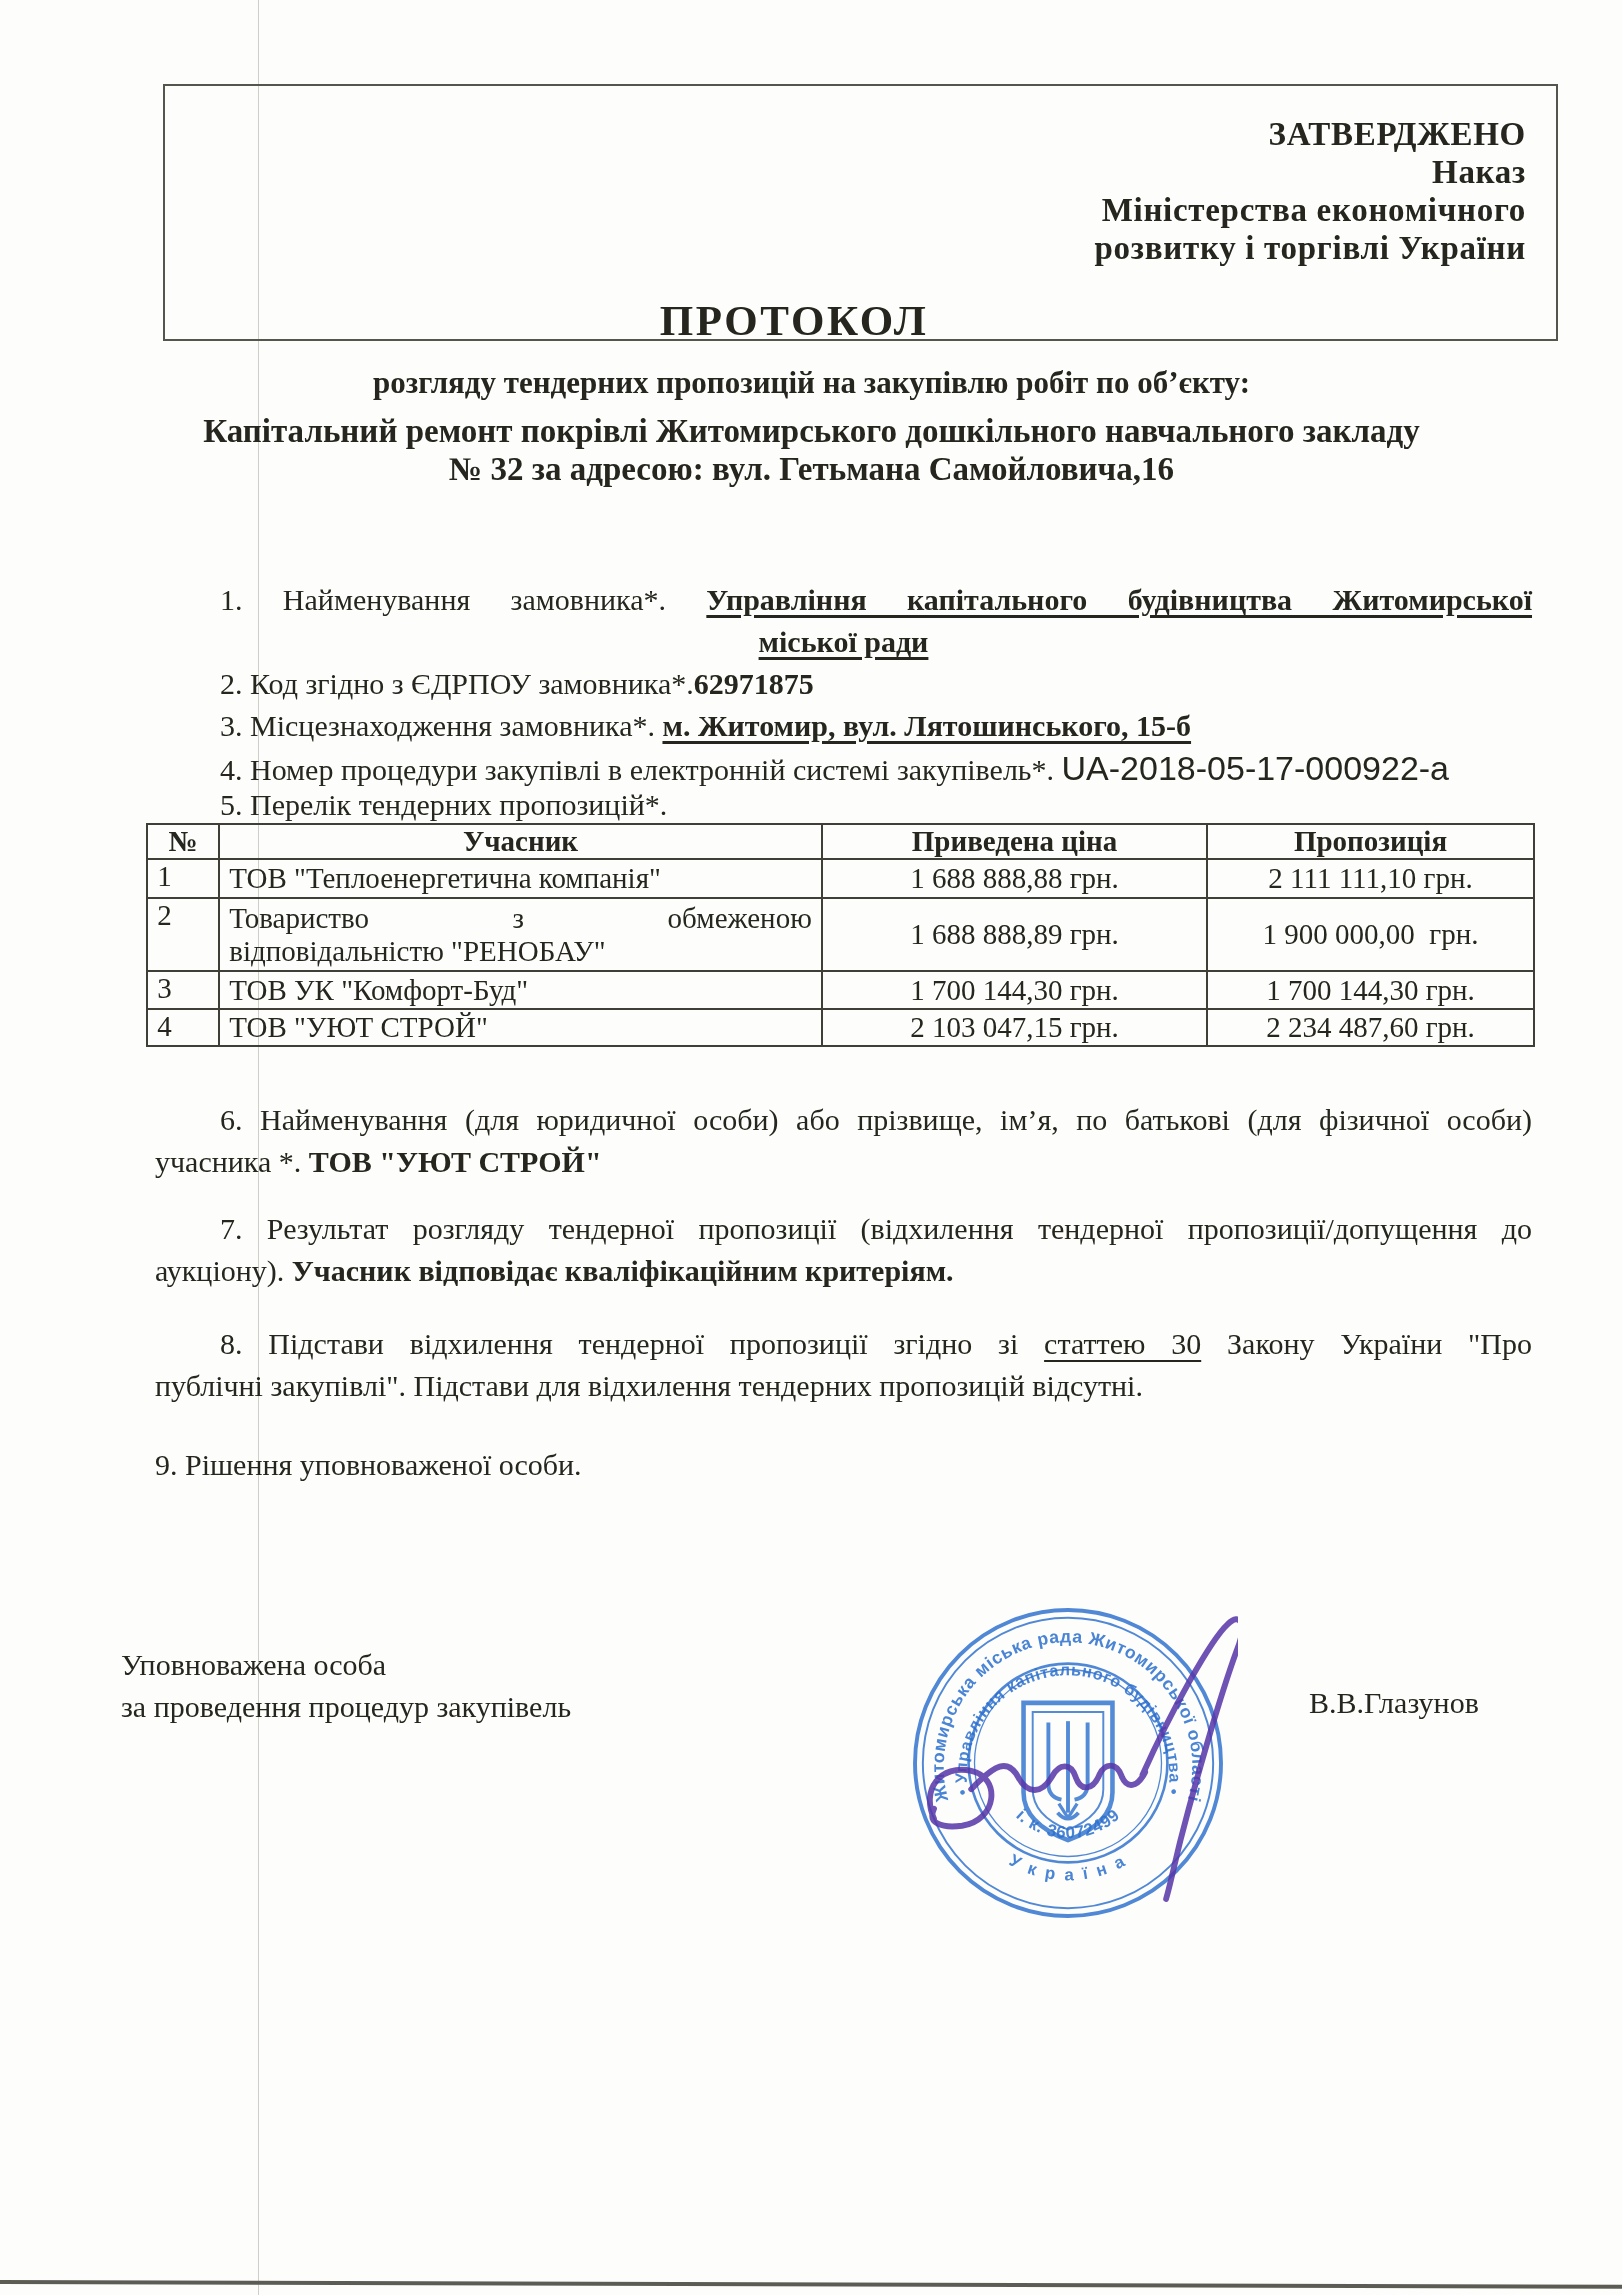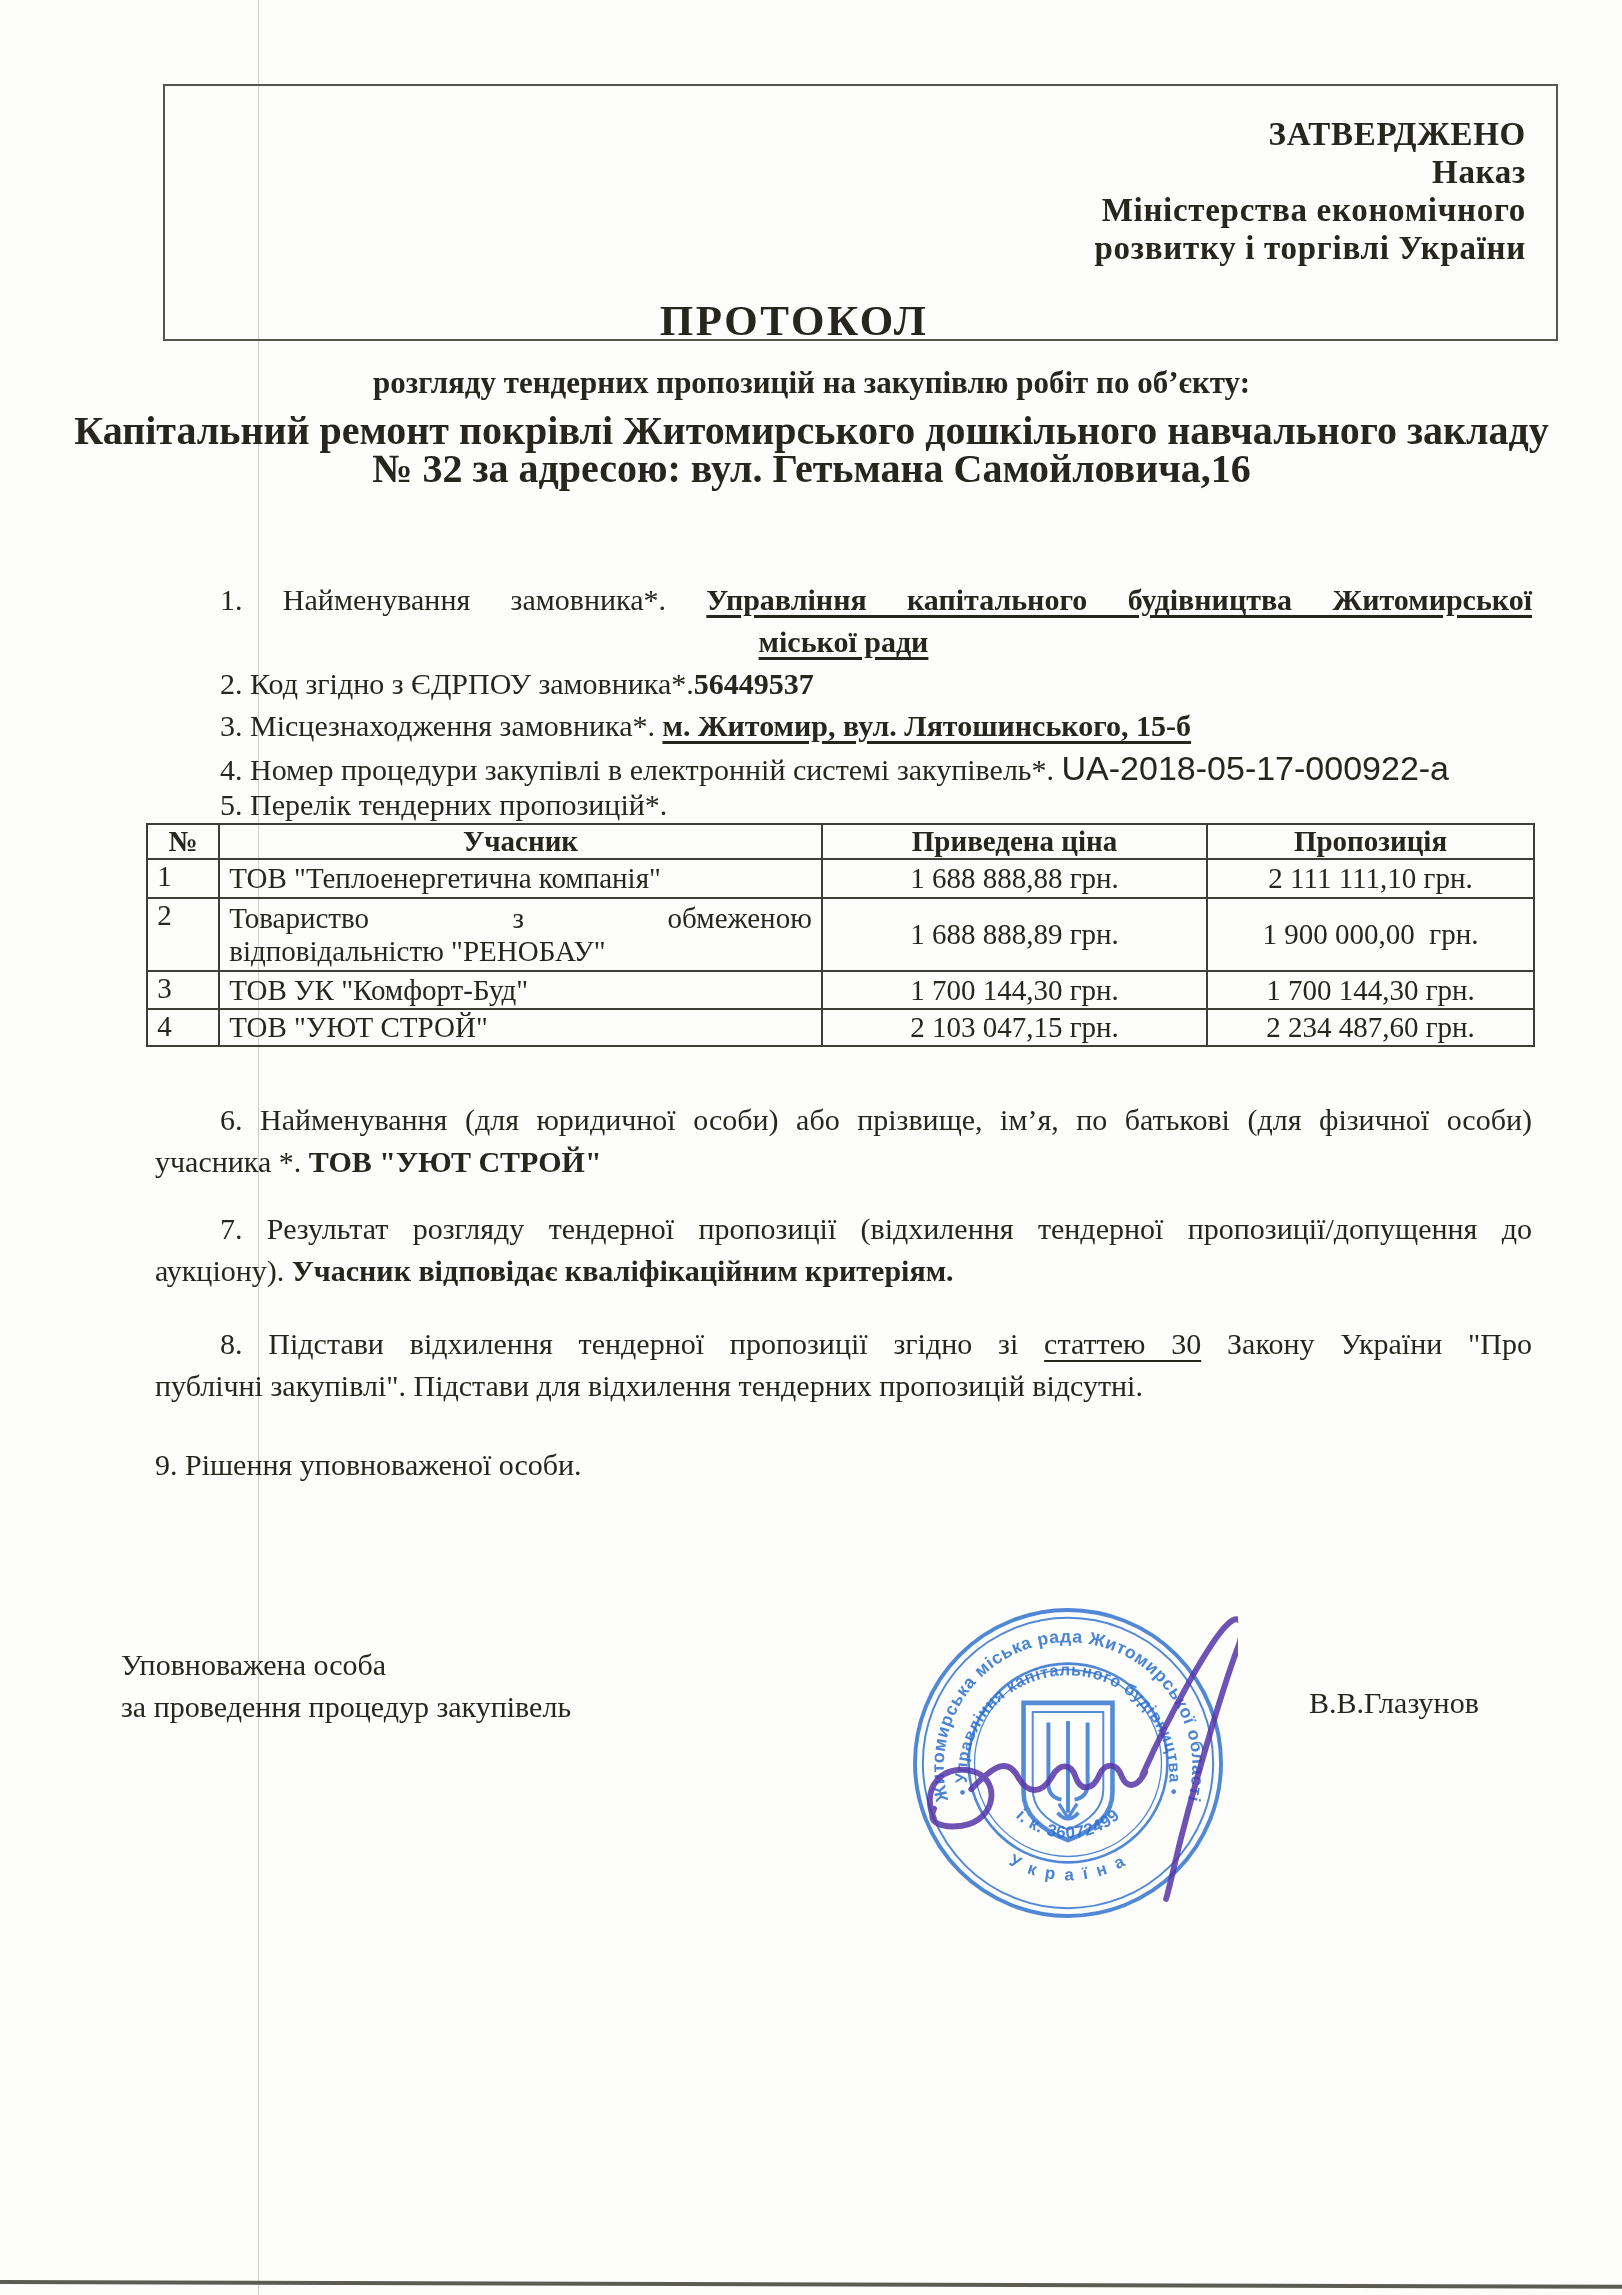--- a/index.html
+++ b/index.html
@@ -21,21 +21,21 @@
   .scan-bottomline{position:absolute;left:-6.5px;top:2280px;width:1649px;height:3.9px;background:#5c5c55;transform:rotate(0.17deg);transform-origin:left center;}
   
   .approve-box{
     left:163px;top:84px;width:1395px;height:257px;box-sizing:border-box;
     border:2px solid #55554d;padding:29px 30px 0 0;
     font-size:33px;font-weight:bold;line-height:38px;text-align:right;letter-spacing:0.7px;
   }
   
   .doc-title{left:0;top:296px;width:1588px;font-size:43px;font-weight:bold;letter-spacing:2.6px;}
   .doc-subtitle{left:0;top:365px;width:1623px;font-size:31px;font-weight:bold;}
-  .doc-object{left:0;top:412px;width:1623px;font-size:40px;font-weight:bold;line-height:38px;}
+  .doc-object{left:0;top:412px;width:1623px;font-size:33px;font-weight:bold;line-height:38px;}
   
   .body-block{font-size:30px;line-height:42px;}
   .items-block{left:155px;top:555px;width:1377px;margin-top:24px;}
   .item5-block{left:155px;top:784px;width:1377px;}
   .sans{font-family:"Liberation Sans",sans-serif;font-size:34px;}
   
   .doc-table{
     left:146px;top:823px;width:1387px;border-collapse:collapse;table-layout:fixed;
     font-size:29px;color:#26261f;
   }
@@ -87,21 +87,21 @@
 
   <div class="abs body-block items-block">
     <div class="line ind just">
       <span>1. Найменування замовника*.</span>
       <span class="b ul">Управління капітального будівництва Житомирської</span>
     </div>
     <div class="line center">
       <span class="b ul">міської ради</span>
     </div>
     <div class="line ind">
-      <span>2. Код згідно з ЄДРПОУ замовника*.</span><span class="b">56449537</span>
+      <span>2. Код згідно з ЄДРПОУ замовника*.</span><span class="b">62971875</span>
     </div>
     <div class="line ind">
       <span>3. Місцезнаходження замовника*.</span>
       <span class="b ul">м. Житомир, вул. Лятошинського, 15-б</span>
     </div>
     <div class="line ind">
       <span>4. Номер процедури закупівлі в електронній системі закупівель*.</span>
       <span class="sans">UA-2018-05-17-000922-a</span>
     </div>
   </div>

